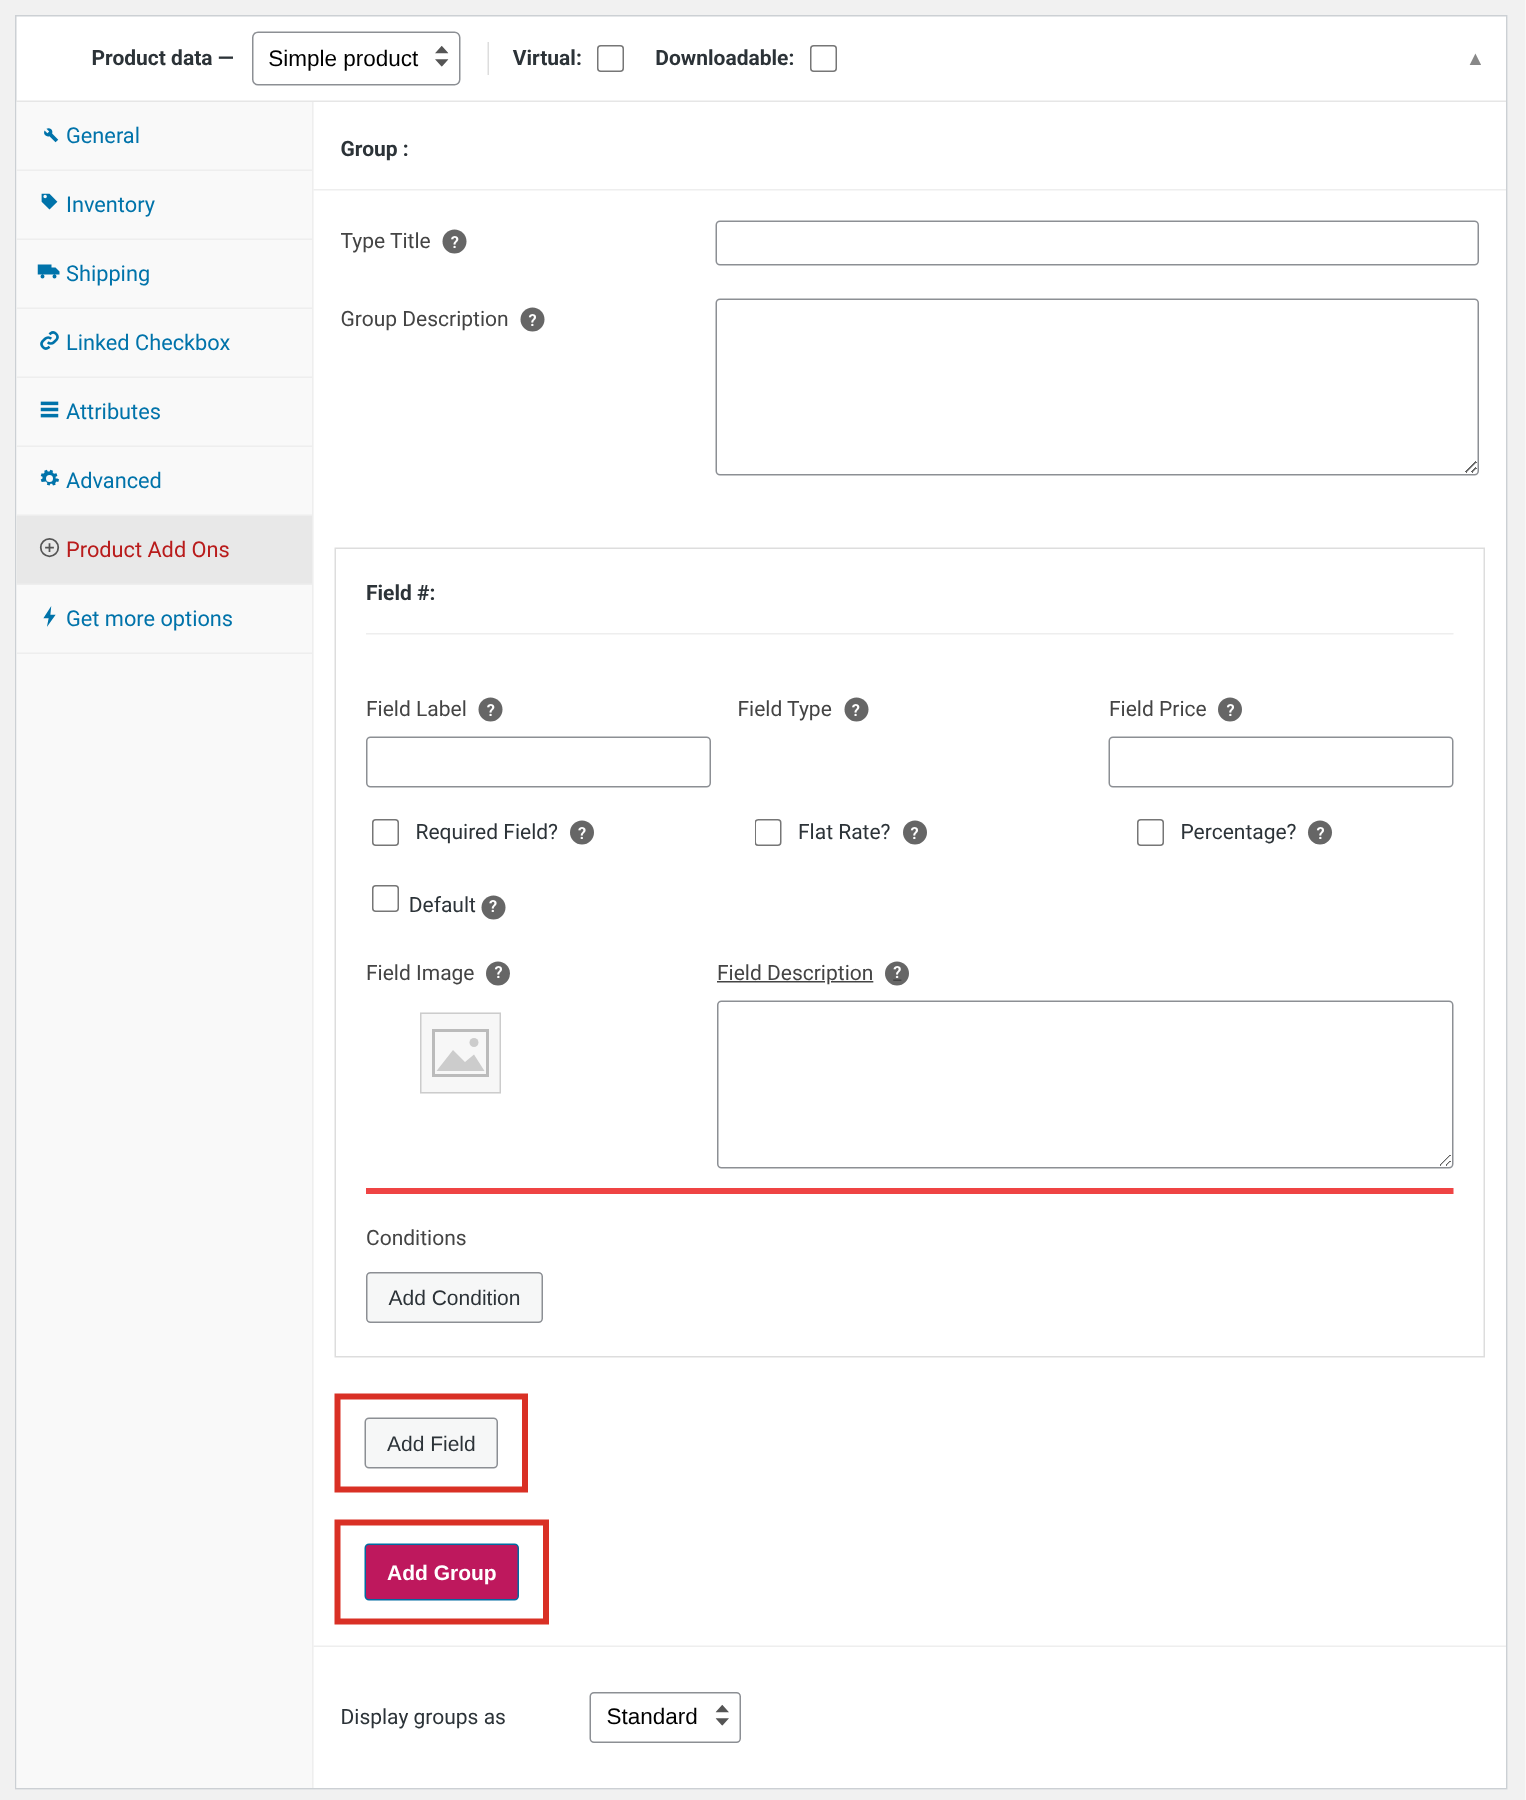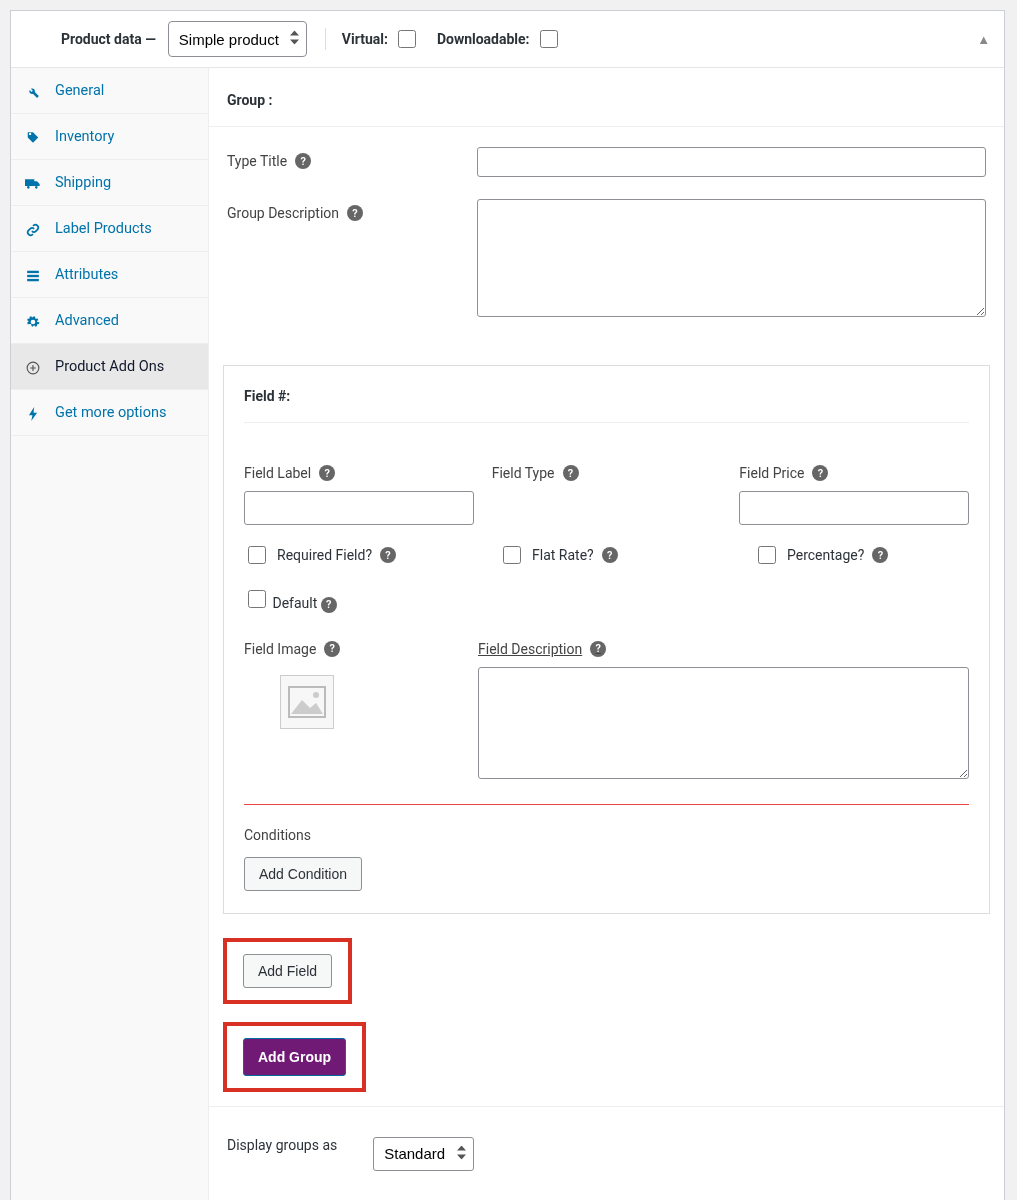--- a/index.html
+++ b/index.html
@@ -71,29 +71,29 @@
     width: 198px;
     background: #f9f9f9;
     border-right: 1px solid #eee;
     flex-shrink: 0;
   }
   .sidebar ul { margin: 0; padding: 0; list-style: none; }
   .sidebar li {
     padding: 14px 12px 14px 14px;
     border-bottom: 1px solid #eee;
     display: flex;
-    align-items: flex-end;
-    gap: 14px;
+    align-items: flex-start;
+    gap: 3px;
     color: #0073aa;
     cursor: pointer;
     font-size: 14.5px;
   }
   .sidebar li.active {
     background: #e8e8e8;
-    color: #0f172a;
+    color: #b91c1c;
   }
   .sidebar li .icon {
     width: 16px;
     display: inline-flex;
     justify-content: center;
     color: #0073aa;
   }
   .sidebar li.active .icon { color: #555; }
 
   
@@ -193,55 +193,55 @@
   }
   .desc-col { flex: 1; }
   .desc-col .clabel { display: flex; align-items: center; gap: 8px; margin-bottom: 10px; color: #444; text-decoration: underline; }
   .desc-col textarea {
     width: 100%; height: 112px;
     border: 1px solid #8c8f94; border-radius: 3px;
     padding: 6px 8px; font-family: inherit; font-size: 14px;
     resize: both;
   }
   .conditions {
-    border-top: 1px solid #ef4444;
-    margin-top: 22px;
+    border-top: 4px solid #ef4444;
+    margin-top: 9px;
     padding-top: 22px;
   }
   .conditions .clabel { margin-bottom: 14px; color: #444; }
   .btn {
     border: 1px solid #8c8f94;
     background: #f6f7f7;
     border-radius: 3px;
     padding: 8px 14px;
     font-size: 14px;
     cursor: pointer;
     color: #2c3338;
   }
   .btn-primary {
-    background: #701a75;
+    background: #be185d;
     border-color: #006ba1;
     color: #fff;
     font-weight: 600;
     padding: 10px 14px;
   }
   .highlight-box {
     border: 4px solid #d93025;
     display: inline-block;
     padding: 12px 16px;
     margin-left: 14px;
     margin-top: 4px;
     margin-bottom: 14px;
   }
   .display-row {
     display: flex;
-    align-items: flex-start;
+    align-items: center;
     padding: 30px 18px 30px 18px;
     border-top: 1px solid #eee;
-    gap: 36px;
+    gap: 56px;
   }
   .sel-sm-wrap { position: relative; display: inline-block; }
   .sel-sm {
     height: 34px;
     border: 1px solid #8c8f94;
     border-radius: 3px;
     padding: 4px 28px 4px 10px;
     font-size: 15px;
     appearance: none;
     background: #fff;
@@ -303,21 +303,21 @@
               </svg>
           </span>
           <span>Shipping</span>
         </li>
         <li>
           <span class="icon">
             <svg width="14" height="14" viewBox="0 0 24 24" fill="none" stroke="currentColor" stroke-width="3">
                 <path d="M10 14a5 5 0 007 0l3-3a5 5 0 00-7-7l-1 1M14 10a5 5 0 00-7 0l-3 3a5 5 0 007 7l1-1"></path>
               </svg>
           </span>
-          <span>Label Products</span>
+          <span>Linked Checkbox</span>
         </li>
         <li>
           <span class="icon">
             <svg width="14" height="14" viewBox="0 0 24 24" fill="currentColor">
                 <rect x="2" y="3" width="20" height="4"></rect>
                 <rect x="2" y="10" width="20" height="4"></rect>
                 <rect x="2" y="17" width="20" height="4"></rect>
               </svg>
           </span>
           <span>Attributes</span>

